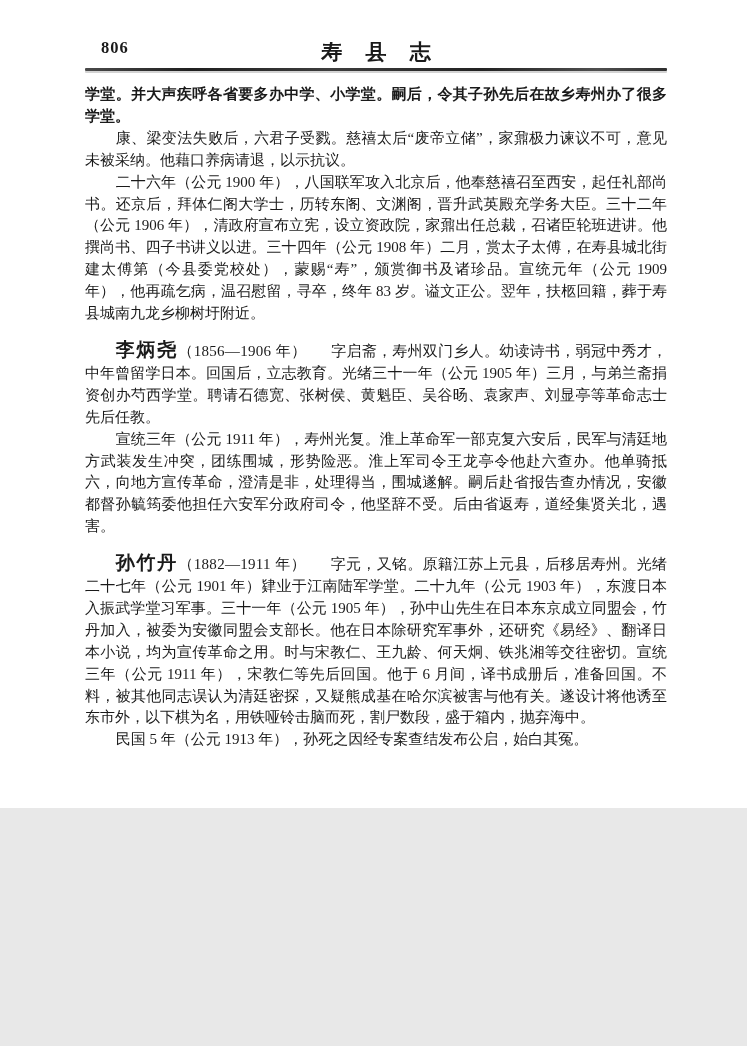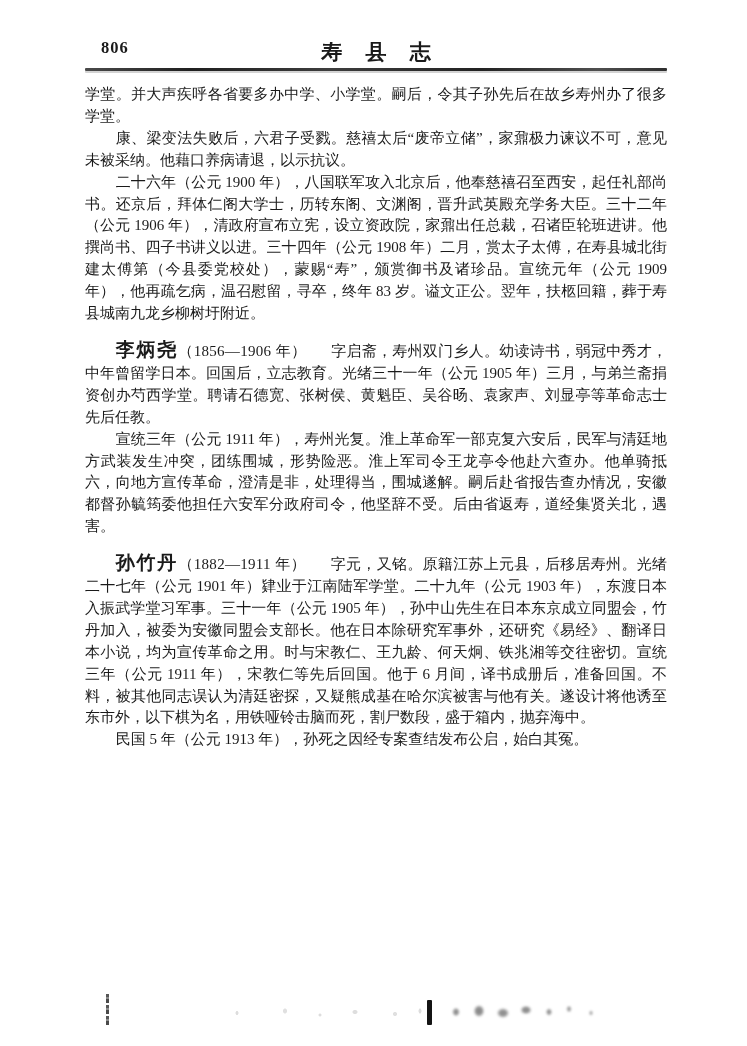--- a/index.html
+++ b/index.html
@@ -1,18 +1,18 @@
 <!DOCTYPE html>
 <html><head>
 <meta charset="utf-8">
 <style>
   html,body{margin:0;padding:0;background:#e8e8e8;}
   .page{
     position:relative;
-    width:747px;height:1046px;
+    width:747px;height:808px;
     margin:0 auto;
     background:#ffffff;
     box-sizing:border-box;
     padding:36px 80px 0 85px;
     overflow:hidden;
     font-family:"Liberation Serif","DejaVu Serif",serif;
     color:#1a1a1a;
   }
   
   .hdr{position:relative;height:26px;}
@@ -32,21 +32,21 @@
     box-shadow:0 2px 0 rgba(80,80,80,.25);
   }
   
   .content{
     margin-top:13px;
     font-size:15px;line-height:21.9px;
     text-align:justify;
     word-break:break-all;
   }
   .content p{margin:0;text-indent:2.05em;}
-  .content p.cont{text-indent:0;}
+  .content p.cont{text-indent:0;font-weight:bold;}
   .bio{margin-top:14px;}
   .bio-name{
     font-family:"Liberation Sans","DejaVu Sans",sans-serif;
     font-weight:700;font-size:19px;letter-spacing:1.5px;
   }
   .bio-years{letter-spacing:.3px;}
   .hgap{display:inline-block;width:1.6em;}
   
   .art-tick-left{
     position:absolute;left:106px;top:994px;width:2.5px;height:32px;

